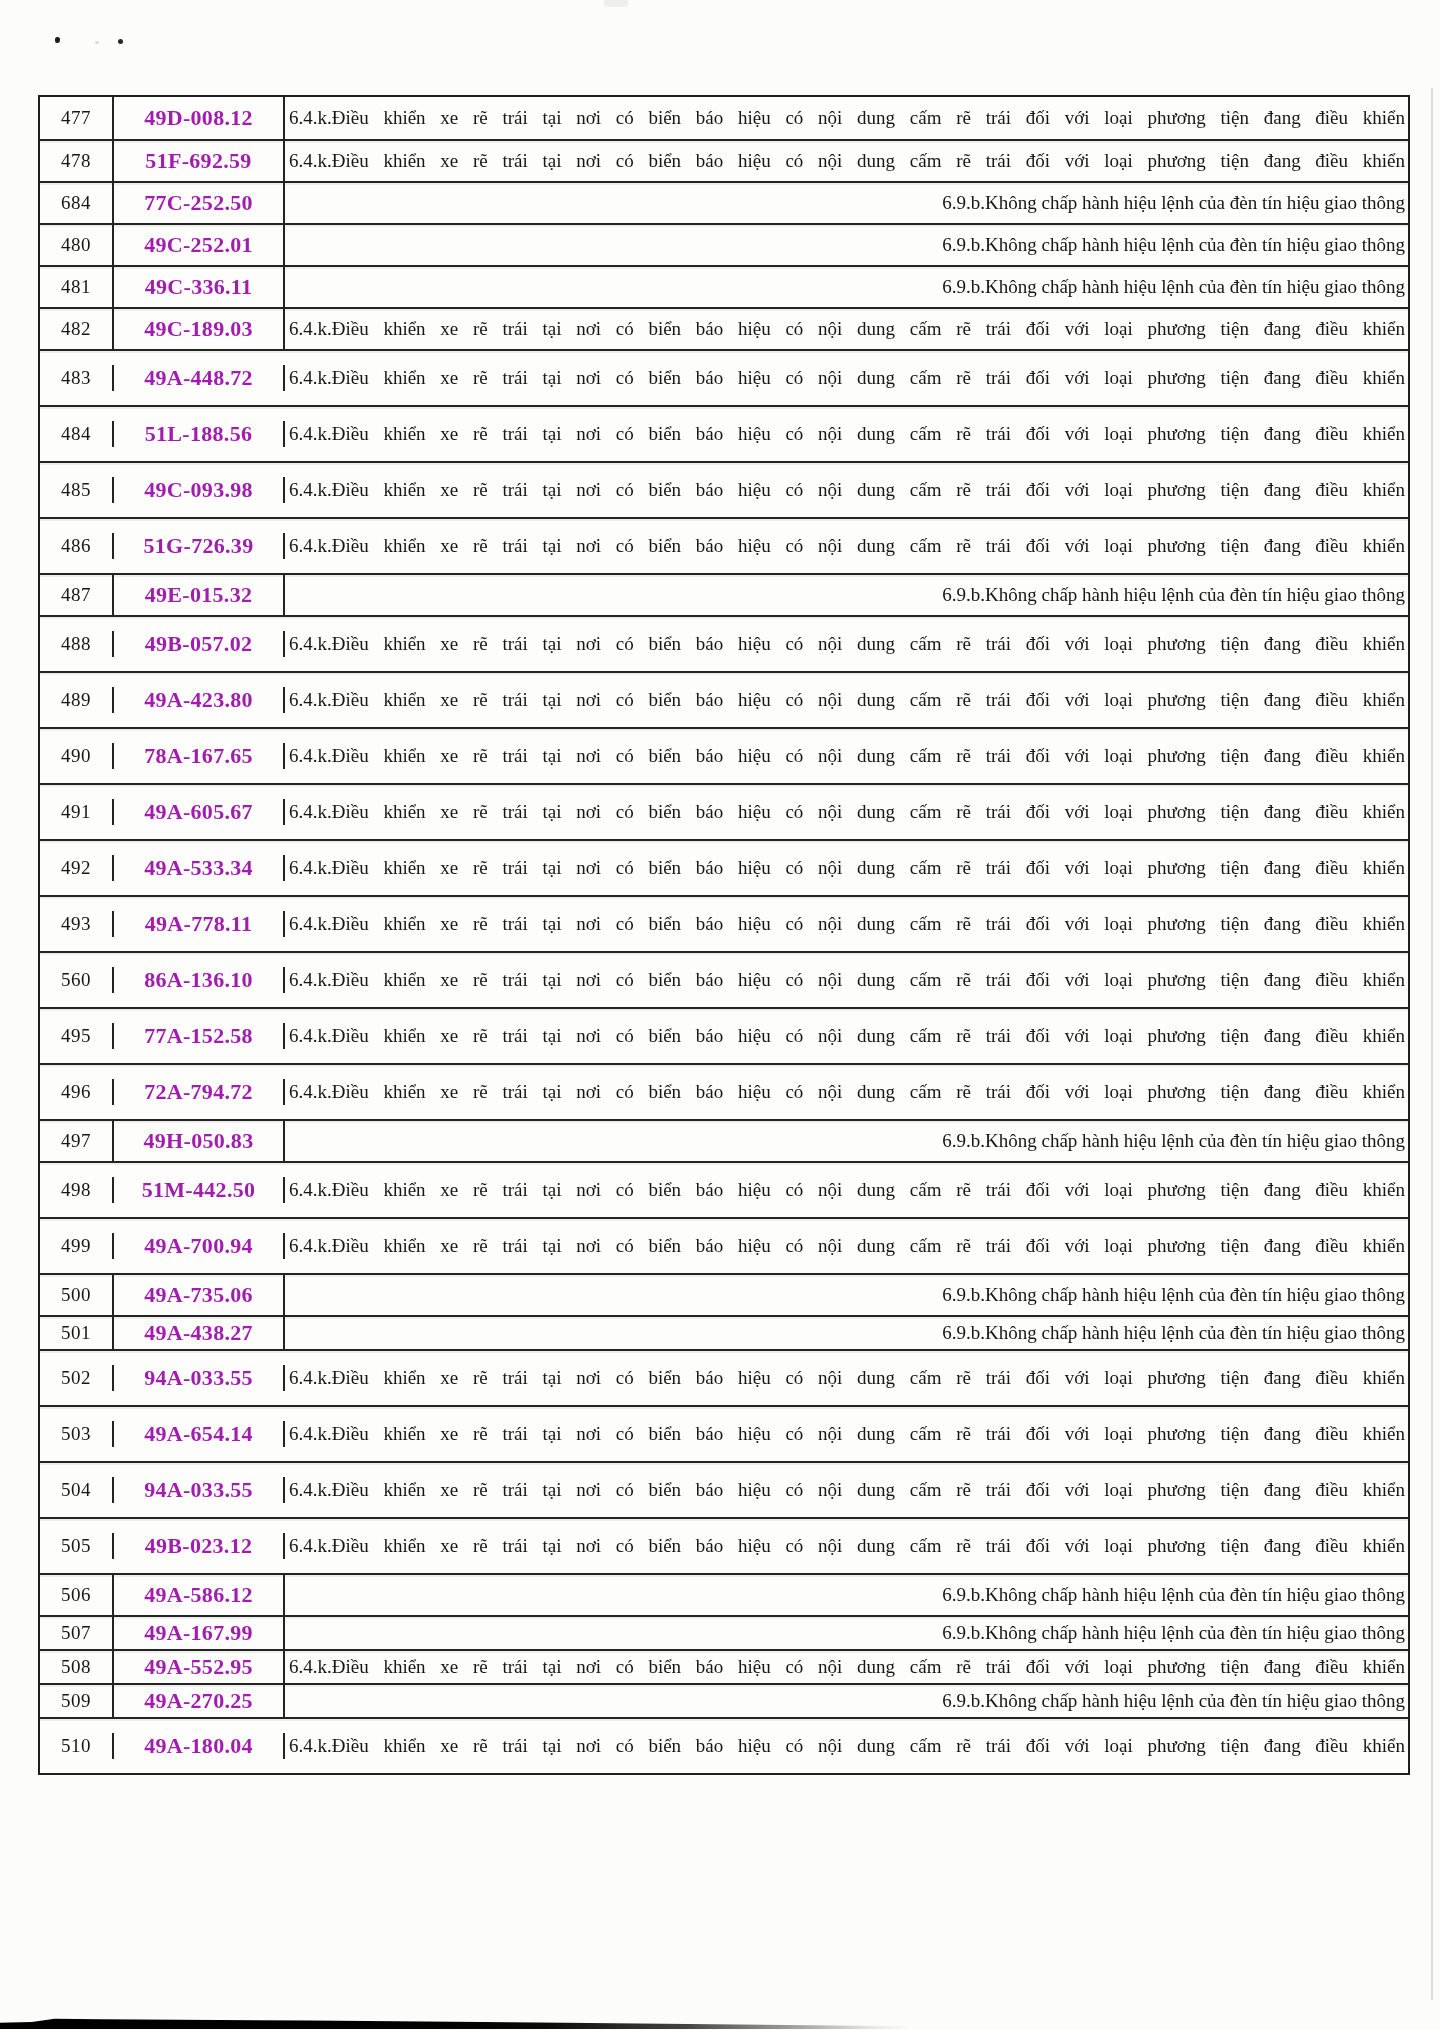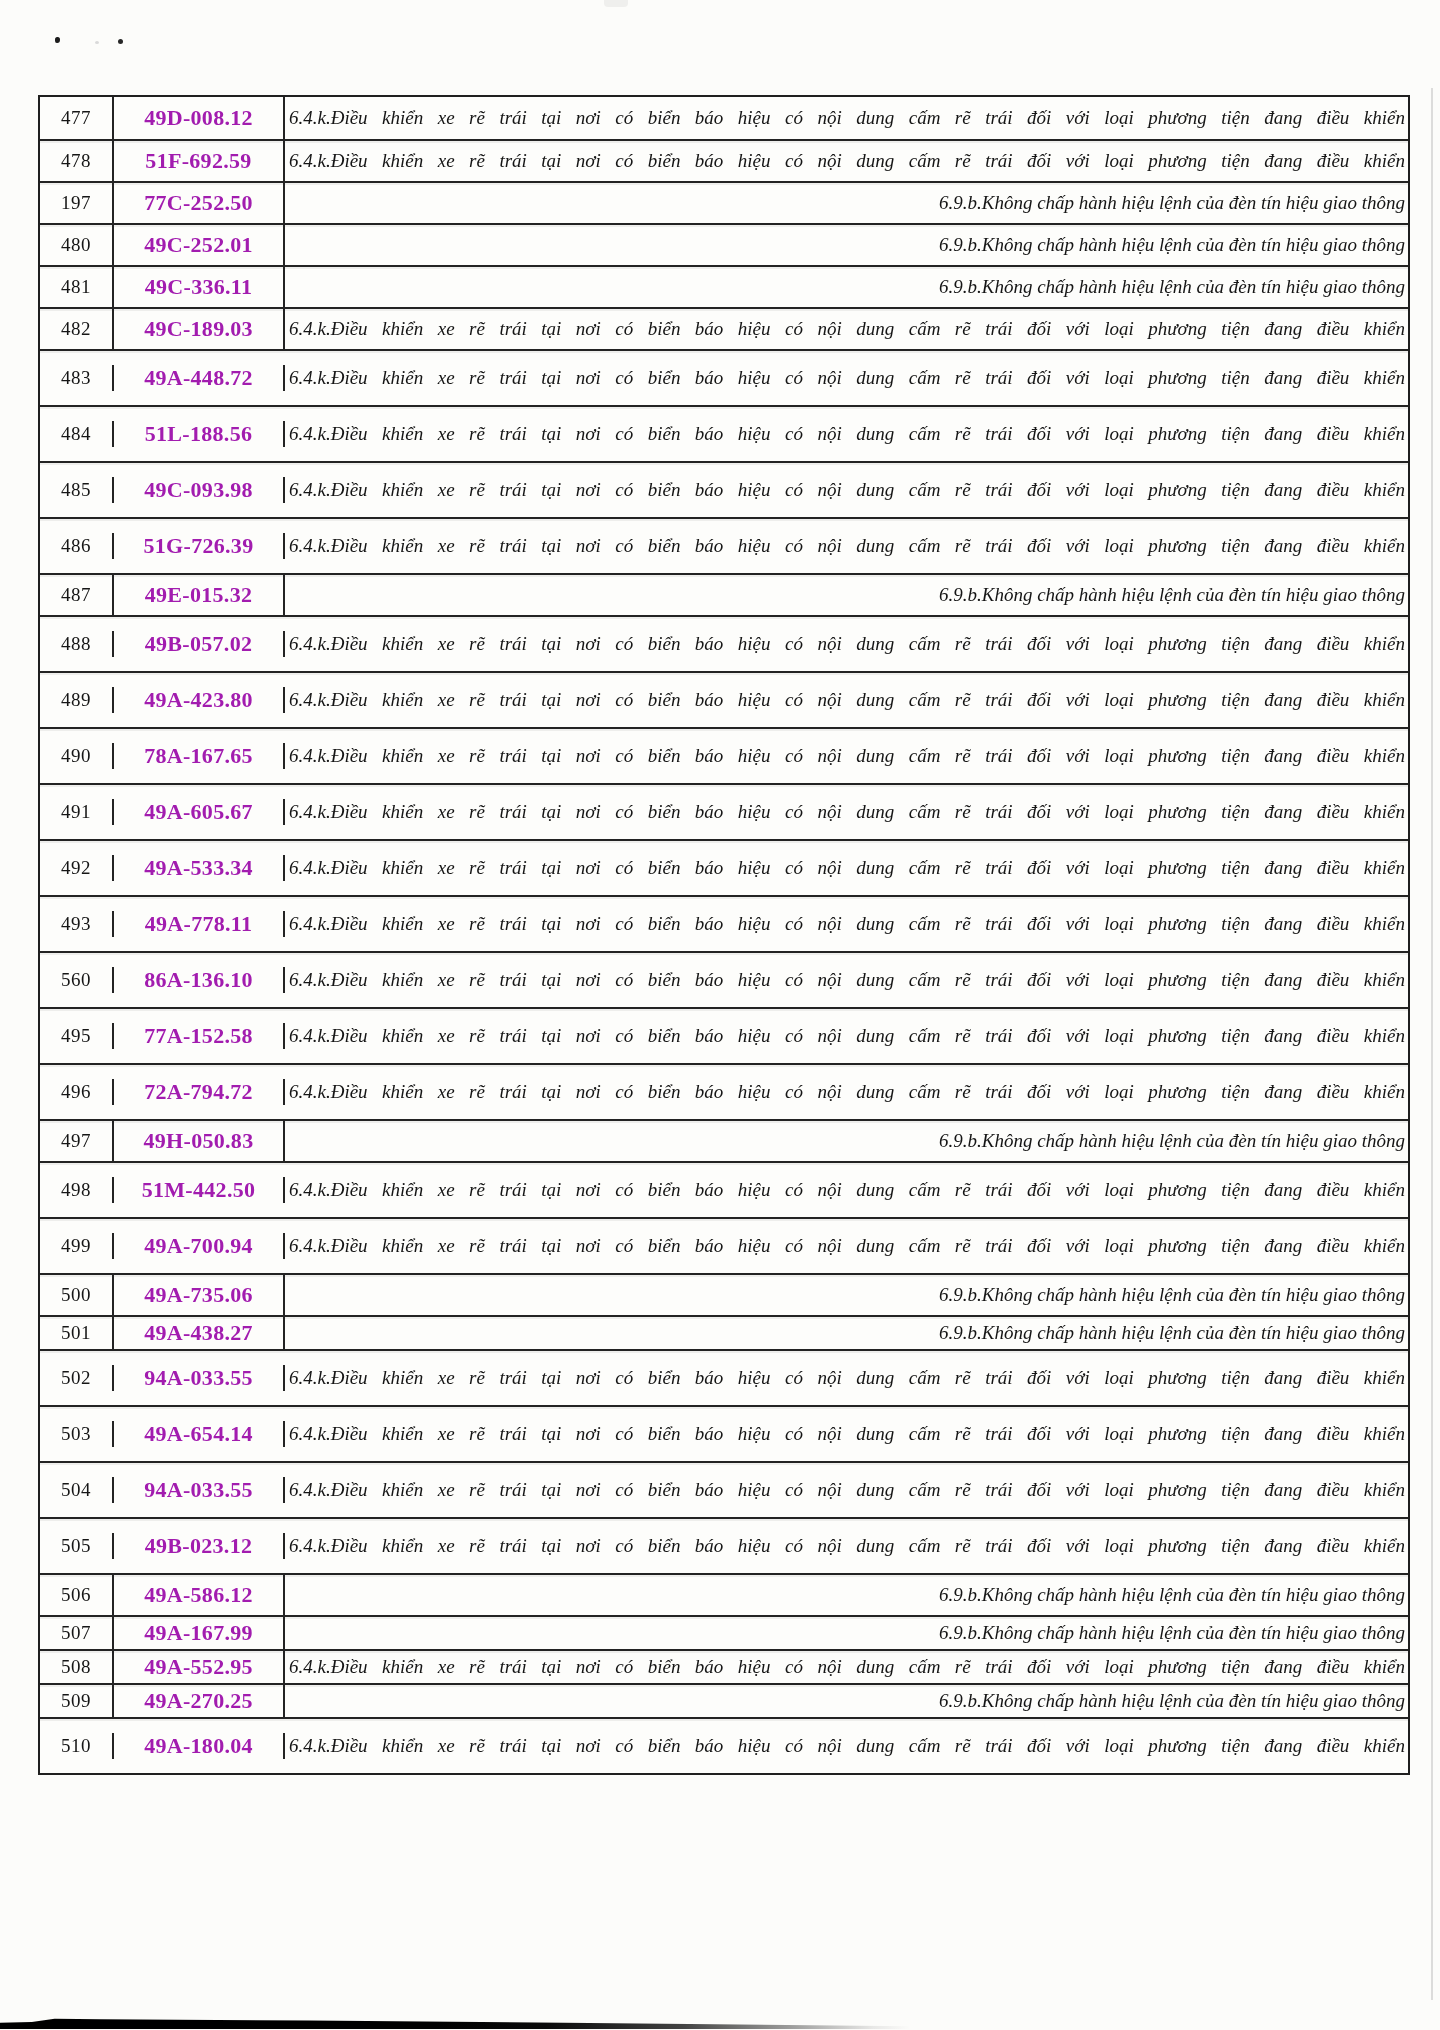--- a/index.html
+++ b/index.html
@@ -58,21 +58,20 @@
   }
   .c-viol {
     flex: 1 1 auto;
     display: flex;
     align-items: center;
     padding: 0 3px 0 4px;
     font-size: 19px;
     line-height: 1.05;
     overflow: hidden;
     white-space: nowrap;
-    font-style: italic;
   }
   .c-viol > span { display: block; width: 100%; }
   .v-64k > span {
     white-space: nowrap;
     text-align: justify;
     text-align-last: justify;
     word-spacing: 1px;
   }
   .v-69b > span { text-align: right; }
 
@@ -117,21 +116,21 @@
           </div>
     </div>
         <div class="vrow h-m">
       <div class="c-no">478</div>
       <div class="c-plate">51F-692.59</div>
       <div class="c-viol v-64k">
             <span>6.4.k.Điều khiển xe rẽ trái tại nơi có biển báo hiệu có nội dung cấm rẽ trái đối với loại phương tiện đang điều khiển</span>
           </div>
     </div>
         <div class="vrow h-m">
-      <div class="c-no">197</div>
+      <div class="c-no">684</div>
       <div class="c-plate">77C-252.50</div>
       <div class="c-viol v-69b">
             <span>6.9.b.Không chấp hành hiệu lệnh của đèn tín hiệu giao thông</span>
           </div>
     </div>
         <div class="vrow h-m">
       <div class="c-no">480</div>
       <div class="c-plate">49C-252.01</div>
       <div class="c-viol v-69b">
             <span>6.9.b.Không chấp hành hiệu lệnh của đèn tín hiệu giao thông</span>

